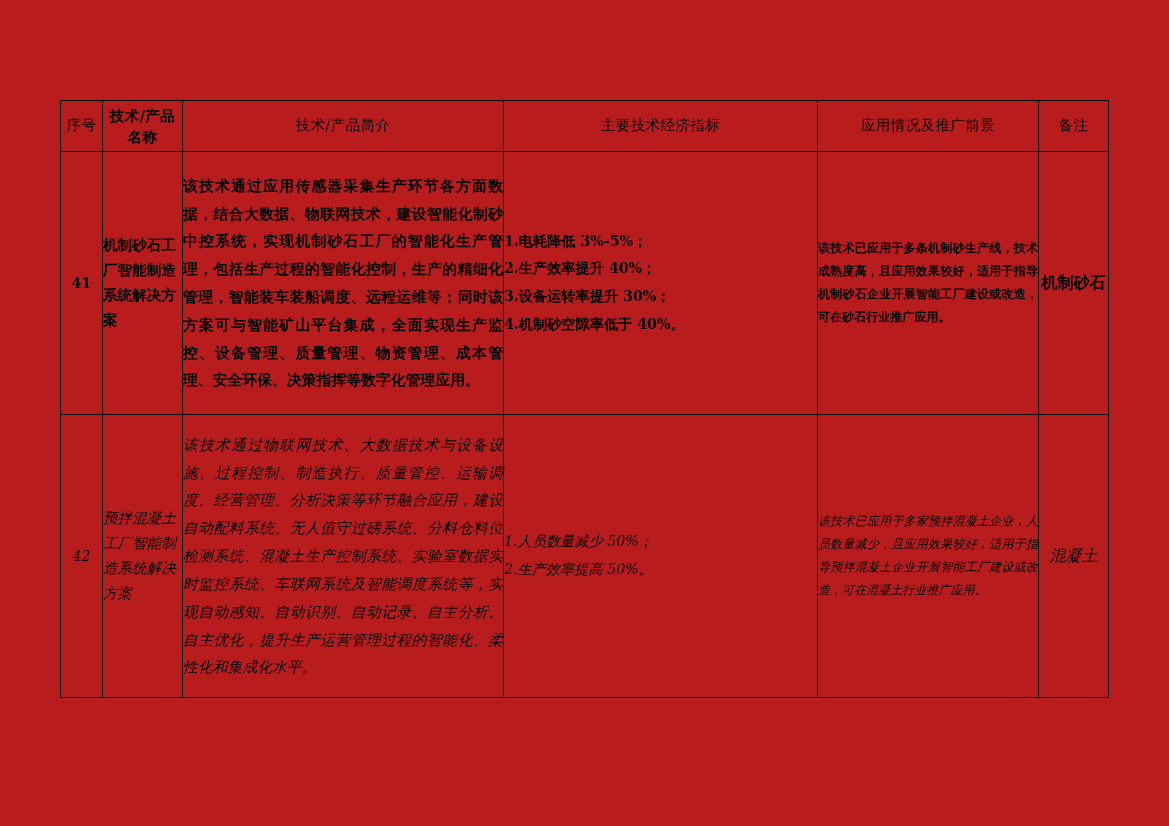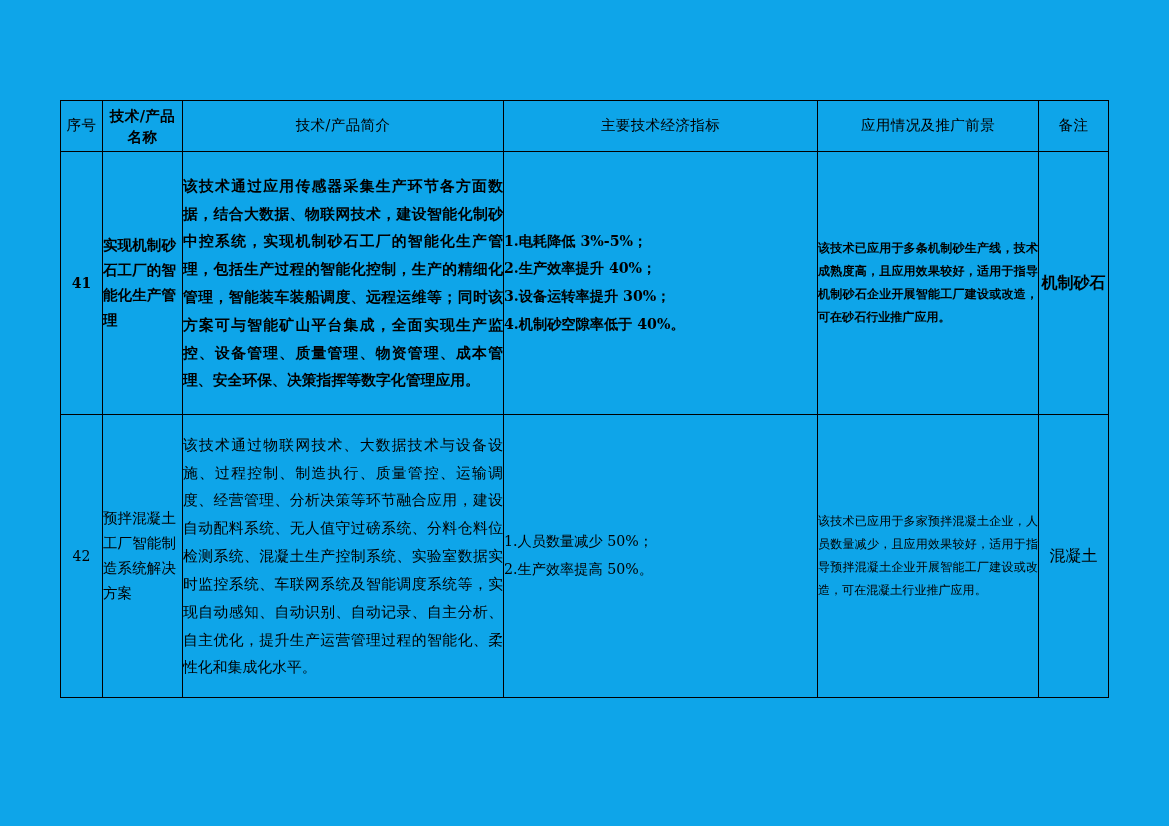--- a/index.html
+++ b/index.html
@@ -15,21 +15,21 @@
     position: relative;
     overflow: hidden;
   }
 
   .page {
     position: absolute;
     left: 0;
     top: 0;
     width: 1169px;
     height: 826px;
-    background: #0ea5e9;
+    background: #b91c1c;
   }
 
   .doc-table {
     position: absolute;
     left: 60px;
     top: 100px;
     width: 1048px;
     border-collapse: collapse;
     table-layout: fixed;
   }
@@ -53,21 +53,21 @@
     height: 50px;
     text-align: center;
     font-size: 14.5px;
     line-height: 1.35;
     letter-spacing: 0.4px;
   }
   .hdr .h-name { line-height: 1.45; }
 
   
   .row41 td { height: 262px; font-weight: bold; }
-  .row42 td { height: 282px; }
+  .row42 td { height: 282px; font-style: italic; }
 
   .c-seq {
     text-align: center;
     font-size: 14px;
     font-family: "DejaVu Serif", "Liberation Serif", serif;
   }
   .c-name {
     font-size: 14.5px;
     line-height: 1.72;
     padding: 0 1px 0 2px;
@@ -140,21 +140,21 @@
         <div>名称</div>
       </td>
       <td>技术/产品简介</td>
       <td>主要技术经济指标</td>
       <td>应用情况及推广前景</td>
       <td>备注</td>
     </tr>
 
     <tr class="row41">
       <td class="c-seq">41</td>
-      <td class="c-name">实现机制砂石工厂的智能化生产管理</td>
+      <td class="c-name">机制砂石工厂智能制造系统解决方案</td>
       <td class="c-desc">该技术通过应用传感器采集生产环节各方面数据，结合大数据、物联网技术，建设智能化制砂中控系统，实现机制砂石工厂的智能化生产管理，包括生产过程的智能化控制，生产的精细化管理，智能装车装船调度、远程运维等；同时该方案可与智能矿山平台集成，全面实现生产监控、设备管理、质量管理、物资管理、成本管理、安全环保、决策指挥等数字化管理应用。</td>
       <td class="c-ind">
         <div class="ind-line">1.电耗降低 3%-5%；</div>
         <div class="ind-line">2.生产效率提升 40%；</div>
         <div class="ind-line">3.设备运转率提升 30%；</div>
         <div class="ind-line">4.机制砂空隙率低于 40%。</div>
       </td>
       <td class="c-app">该技术已应用于多条机制砂生产线，技术成熟度高，且应用效果较好，适用于指导机制砂石企业开展智能工厂建设或改造，可在砂石行业推广应用。</td>
       <td class="c-note">机制砂石</td>
     </tr>

